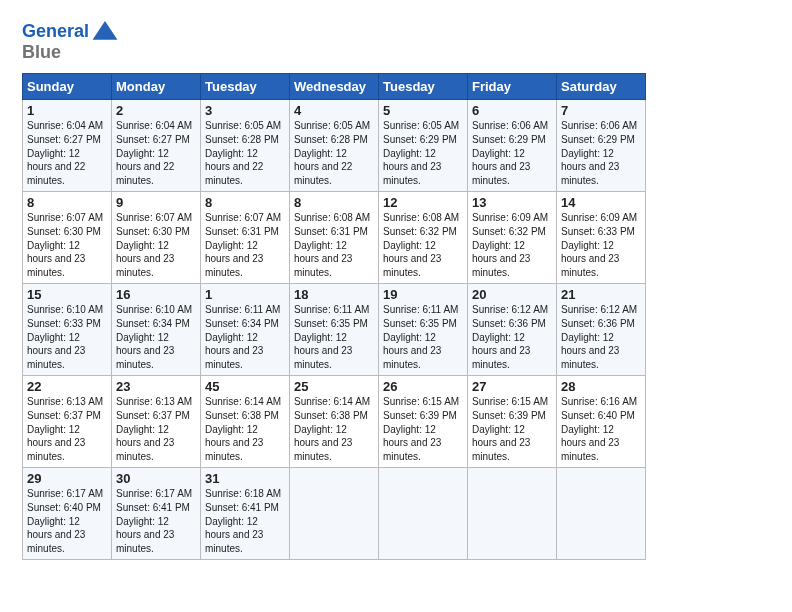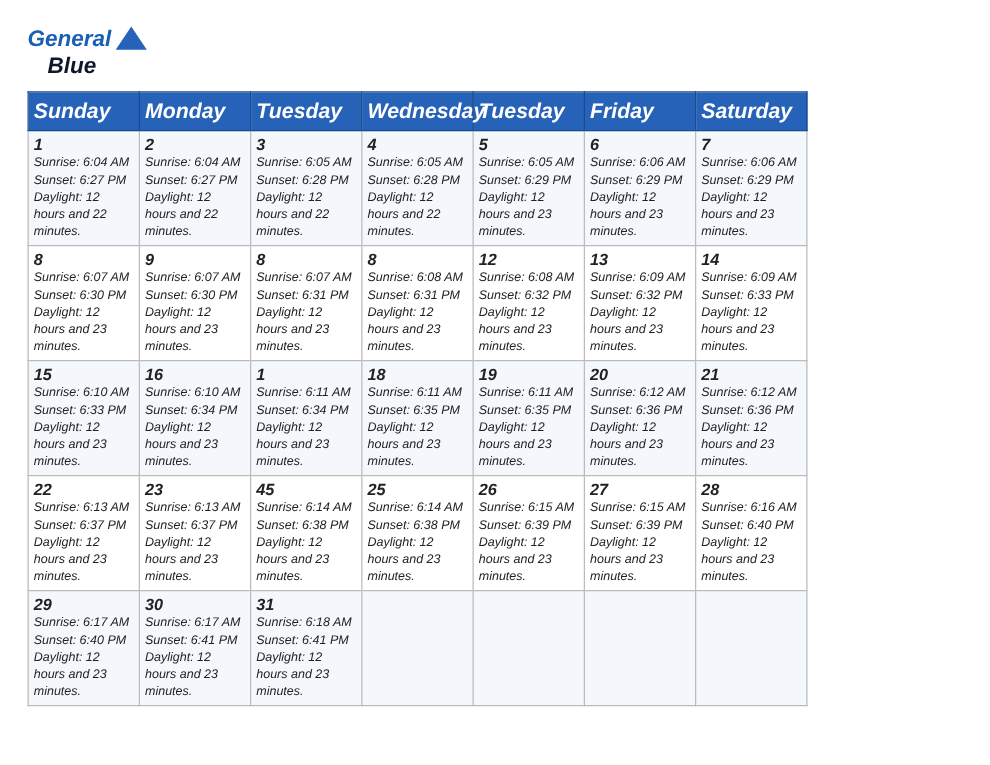--- a/index.html
+++ b/index.html
@@ -6,21 +6,20 @@
     body {
       font-family: Arial, sans-serif;
       background: #fff;
       width: 792px;
       height: 612px;
       overflow: hidden;
     }
     .page {
       width: 668px;
       padding: 18px 22px 12px 22px;
-      font-style: italic;
     }
     .header-row {
       display: flex;
       align-items: flex-start;
       justify-content: space-between;
       margin-bottom: 10px;
     }
     .logo {
       display: flex;
       align-items: center;
@@ -54,21 +53,21 @@
       color: #444;
     }
     .calendar {
       width: 100%;
       border-collapse: collapse;
       table-layout: fixed;
     }
     .calendar thead th {
       background: #2562b8;
       color: #fff;
-      font-size: 17px;
+      font-size: 13px;
       font-weight: bold;
       padding: 5px 4px;
       border: 1px solid #1a4a90;
       text-align: left;
     }
     .calendar tbody td {
       border: 1px solid #bbb;
       vertical-align: top;
       padding: 3px 4px 3px 4px;
       font-size: 10px;
@@ -103,21 +102,21 @@
 <div class="page">
   <div class="header-row">
     <div class="logo">
       <div>
         <div style="display:flex;align-items:center;">
           <span class="logo-text"><span>General</span></span>
           <svg class="logo-icon" viewBox="0 0 36 36">
             <polygon points="18,4 34,28 2,28" fill="#2562b8"></polygon>
           </svg>
         </div>
-        <div style="font-size:18px;font-weight:bold;color:#0f172a;margin-top:-4px;margin-left:16px;">Blue</div>
+        <div style="font-size:18px;font-weight:bold;color:#737373;margin-top:-4px;margin-left:0;">Blue</div>
       </div>
     </div>
     <div class="title-block">
       <div class="month-title"></div>
       <div class="location"></div>
     </div>
   </div>
 
   <table class="calendar">
     <thead>

